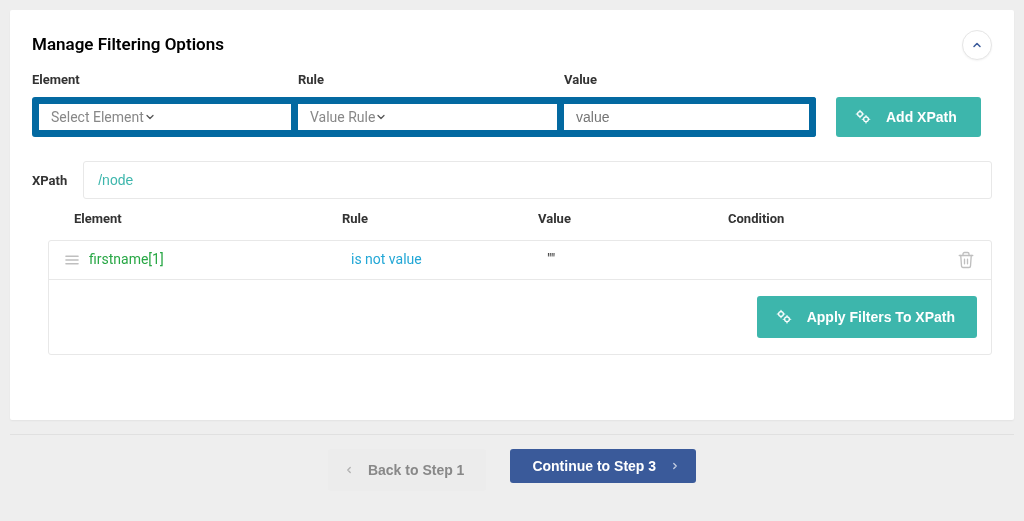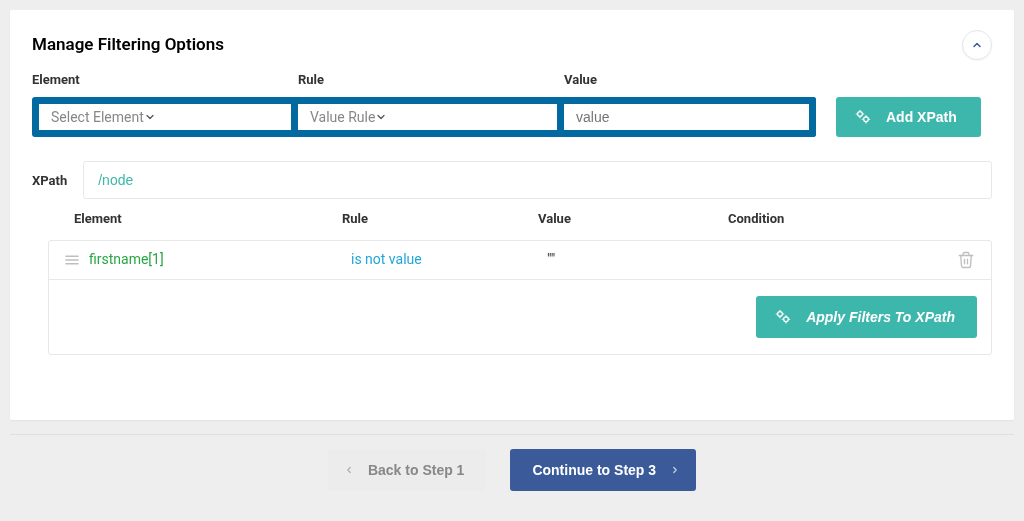--- a/index.html
+++ b/index.html
@@ -168,21 +168,20 @@
     border: none;
     height: 42px;
     padding: 0 22px 0 18px;
     font-size: 14px;
     font-weight: 600;
     border-radius: 3px;
     display: flex;
     align-items: center;
     gap: 14px;
     cursor: pointer;
-    font-style: italic;
   }
 
   .footer-divider {
     height: 1px;
     background: #e0e0e0;
     margin: 14px 10px 0 10px;
   }
   .footer-nav {
     display: flex;
     justify-content: center;
@@ -200,21 +199,21 @@
     border-radius: 3px;
     display: flex;
     align-items: center;
     gap: 14px;
     cursor: pointer;
   }
   .btn-continue {
     background: #3a5a9a;
     color: #fff;
     border: none;
-    height: 42px;
+    height: 34px;
     padding: 0 16px 0 22px;
     font-size: 14px;
     font-weight: 600;
     border-radius: 3px;
     display: flex;
     align-items: center;
     gap: 14px;
     cursor: pointer;
   }
   .nav-chevron { width: 10px; height: 12px; opacity: 0.6; }

